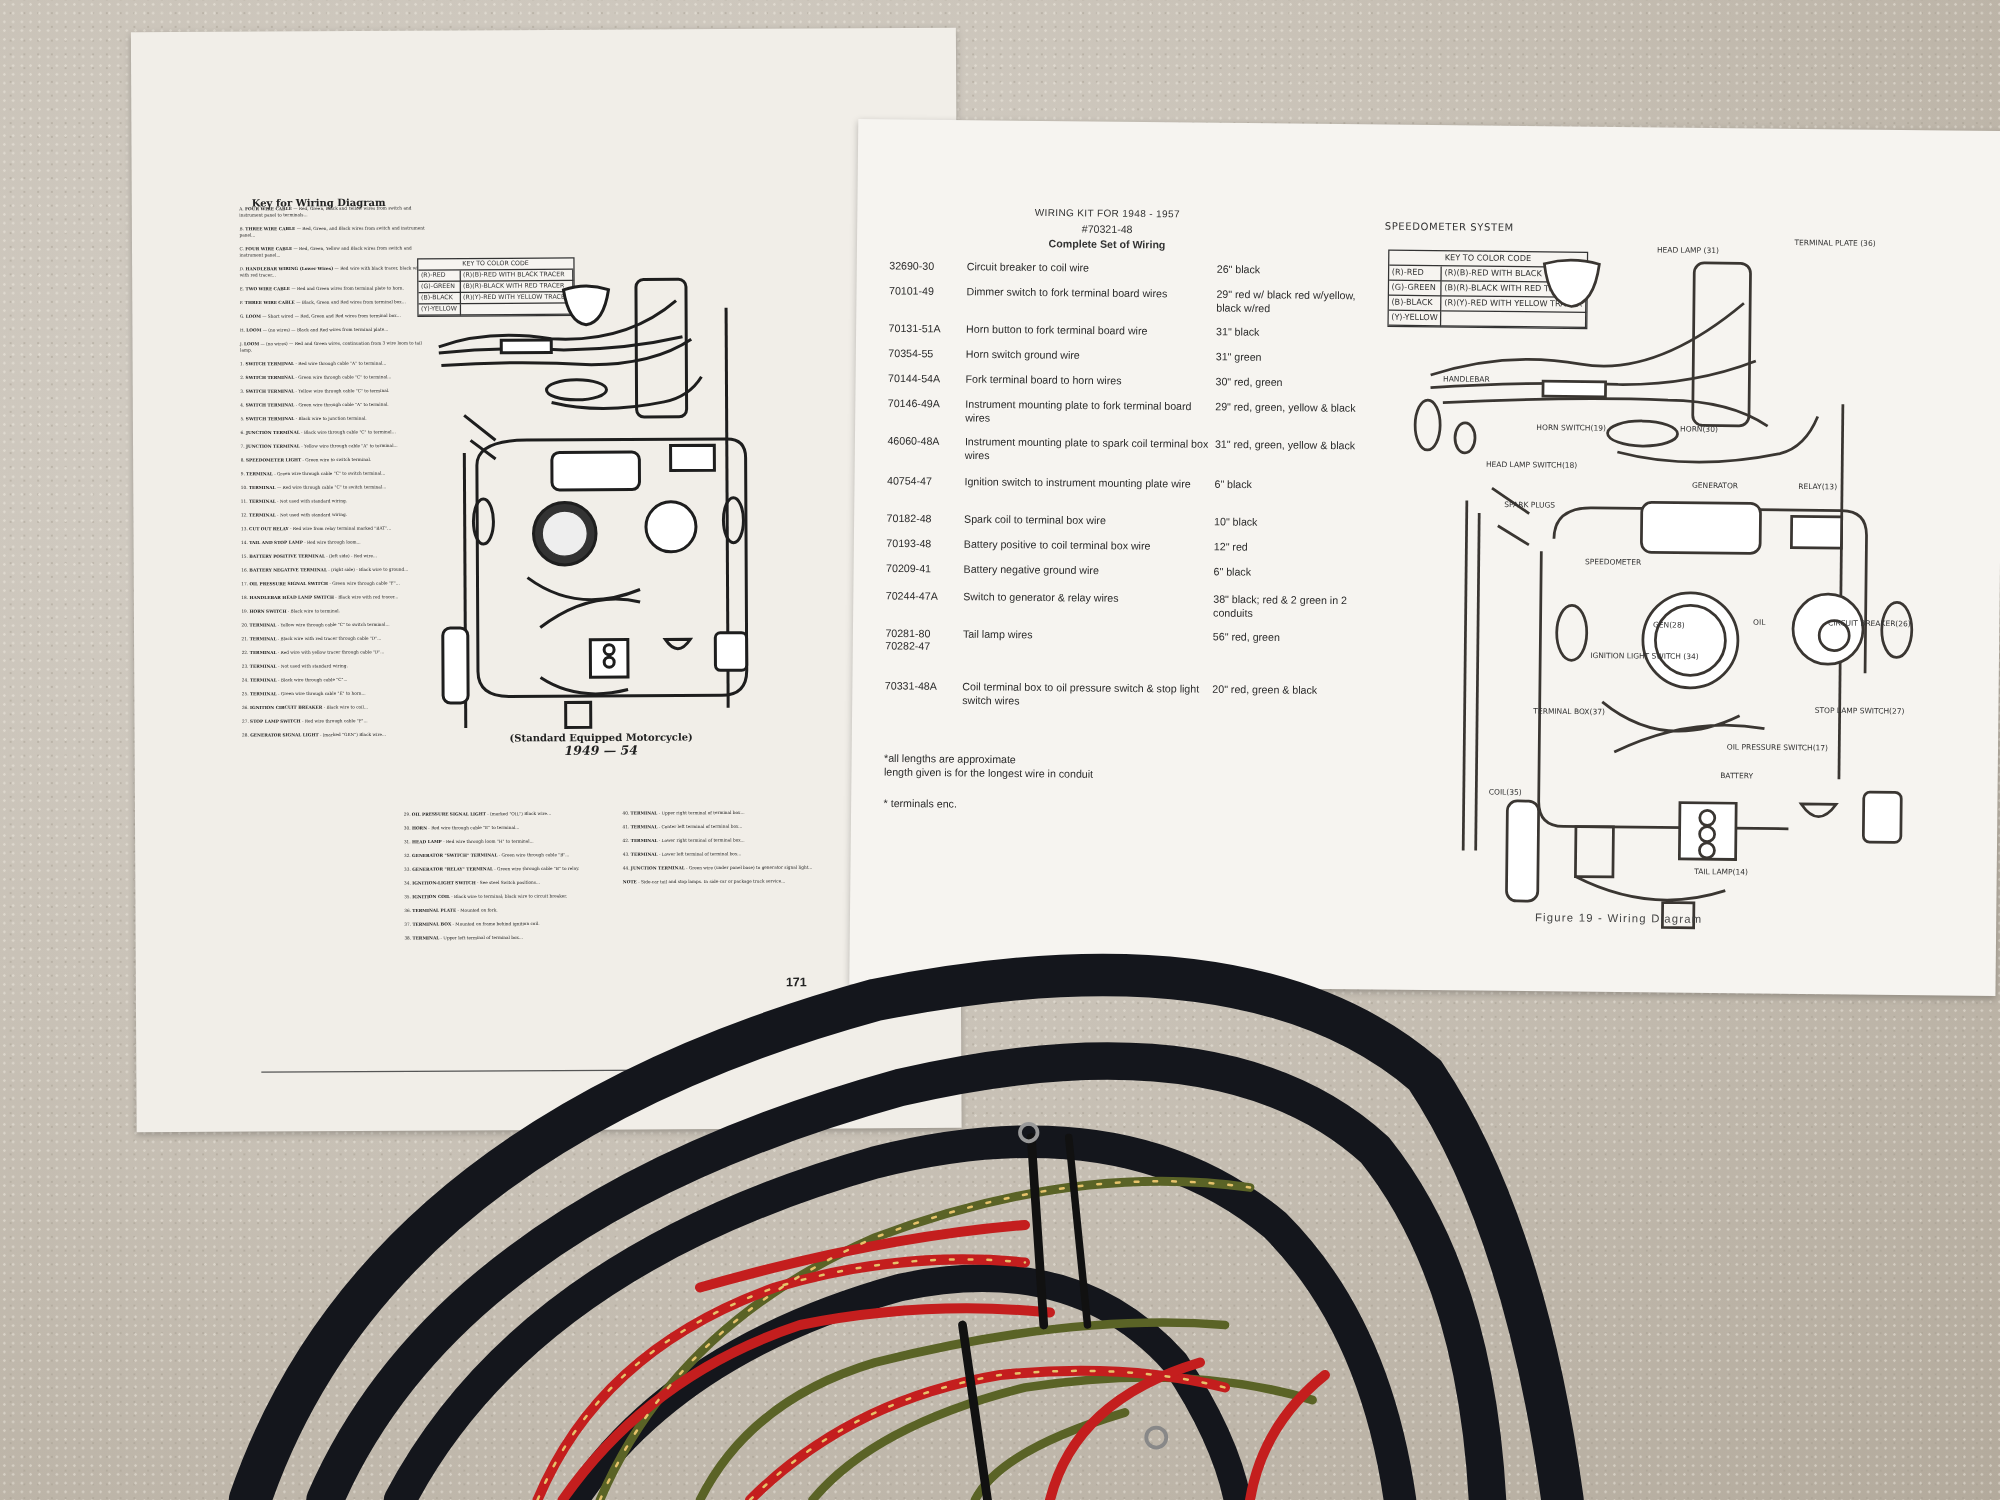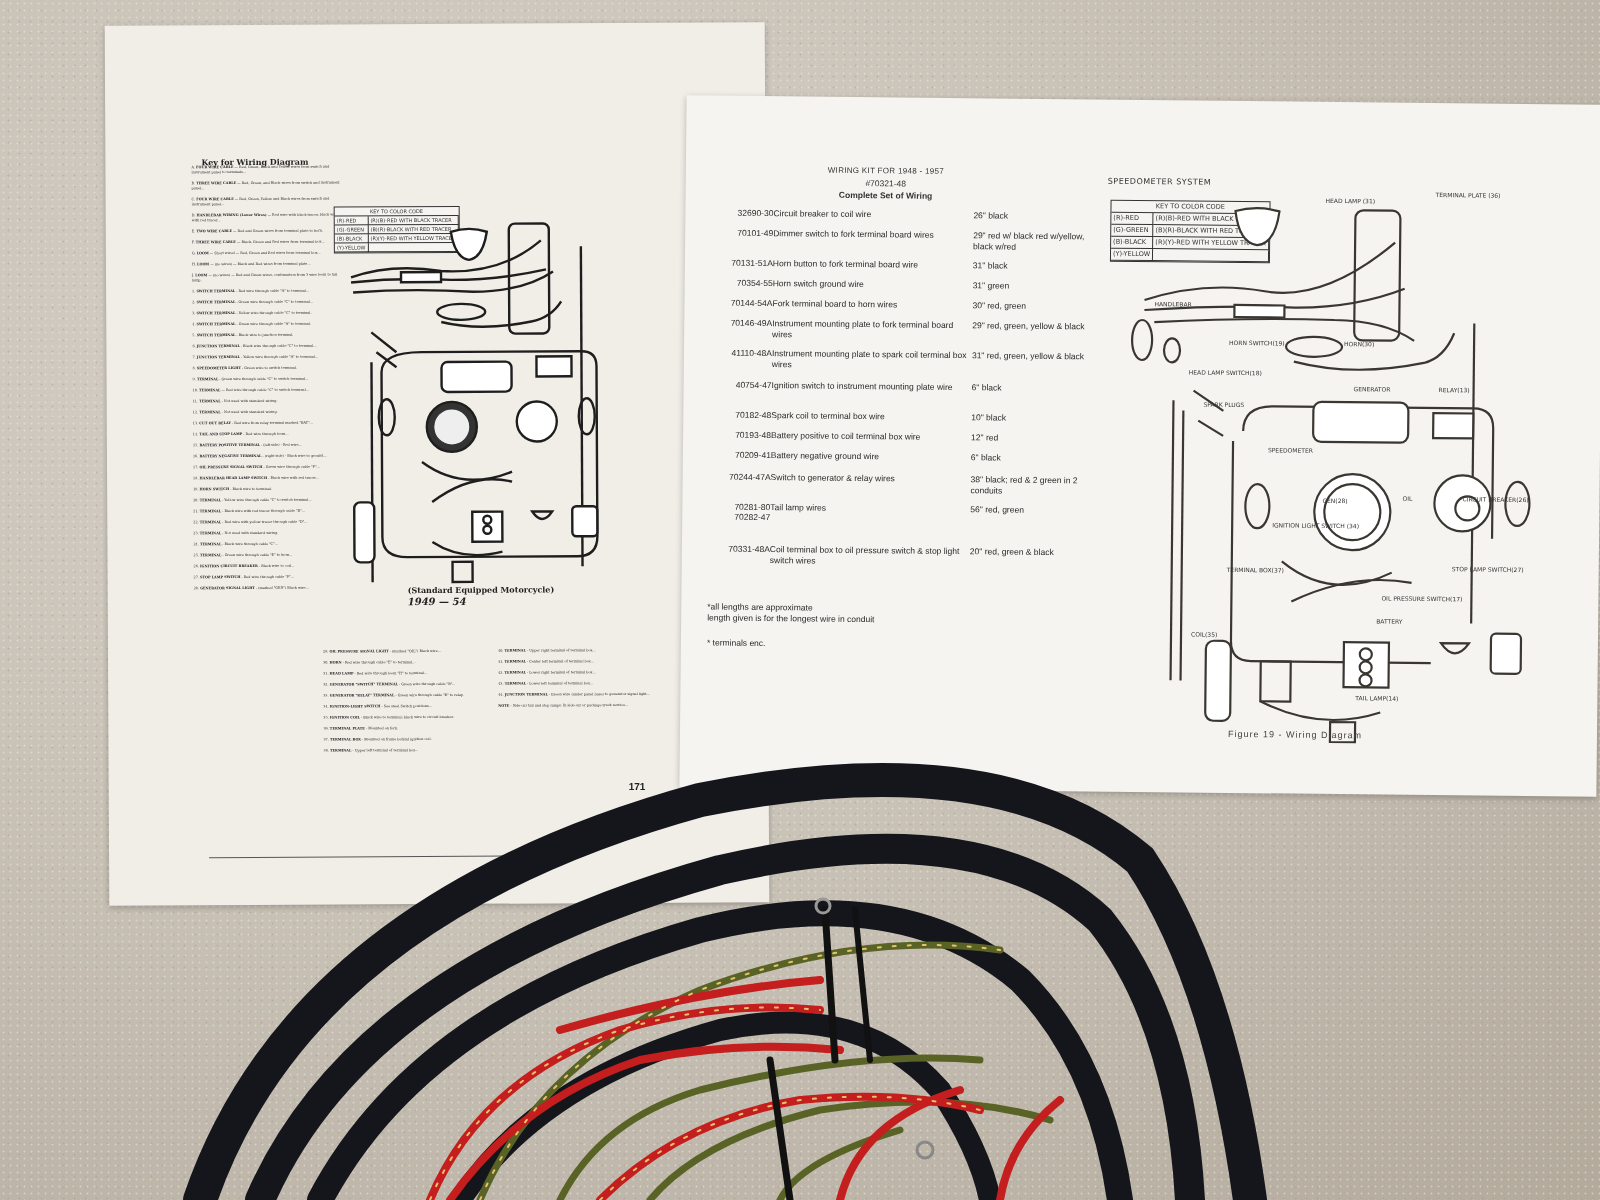--- a/index.html
+++ b/index.html
@@ -26,40 +26,40 @@
 
     
     .lp-title { position: absolute; left: 96px; top: 132px; font-family: "DejaVu Serif", serif; font-weight: bold; font-size: 8px; color: #222; }
     .lp-key-col { position: absolute; left: 86px; top: 140px; width: 150px; font-family: "DejaVu Serif", serif; font-size: 3.4px; line-height: 5px; color: #222; }
     .lp-key-col .item { margin-bottom: 6px; }
     .lp-key-col .item b { font-weight: bold; }
     .lp-bottom-cols { position: absolute; left: 215px; top: 625px; width: 330px; display: flex; gap: 20px; font-family: "DejaVu Serif", serif; font-size: 3.4px; line-height: 5px; color: #222; }
     .lp-bottom-cols .col { flex: 1; }
     .lp-bottom-cols .item { margin-bottom: 6px; }
     .lp-diagram { position: absolute; left: 225px; top: 178px; width: 290px; height: 390px; }
-    .lp-caption { position: absolute; left: 300px; top: 560px; text-align: left; font-family: "DejaVu Serif", serif; font-weight: bold; font-size: 8px; color: #222; line-height: 12px; }
+    .lp-caption { position: absolute; left: 300px; top: 560px; text-align: center; font-family: "DejaVu Serif", serif; font-weight: bold; font-size: 8px; color: #222; line-height: 12px; }
     .lp-caption .years { font-size: 10px; font-style: italic; }
     .lp-pagenum { position: absolute; left: 520px; top: 758px; font-weight: bold; font-size: 10px; color: #222; }
     .lp-rule { position: absolute; left: 100px; top: 832px; width: 360px; height: 1px; background: #555; }
 
     
     .color-key { position: absolute; border: 1px solid #333; background: #f6f4f0; font-family: "DejaVu Sans", sans-serif; color: #333; }
     .color-key .head { text-align: center; border-bottom: 1px solid #333; }
     .color-key .grid { display: grid; grid-template-columns: auto auto; }
     .color-key .cell { border-right: 1px solid #333; border-bottom: 1px solid #333; padding: 0 2px; white-space: nowrap; }
     .lp-key { left: 228px; top: 182px; font-size: 5px; line-height: 8px; }
     .rp-key { left: 425px; top: 100px; font-size: 6.5px; line-height: 11px; }
 
     
     .rp-header { position: absolute; left: 130px; top: 68px; width: 140px; text-align: center; font-size: 8.5px; color: #333; line-height: 12px; }
     .rp-header .t1 { font-size: 8px; letter-spacing: 0.3px; }
     .rp-header .t3 { font-weight: bold; }
     .rp-table { position: absolute; left: 26px; top: 112px; width: 400px; font-size: 8.5px; color: #2a2a2a; }
     .rp-row { position: relative; display: flex; }
-    .rp-row .part { width: 62px; flex: none; text-align: right; }
+    .rp-row .part { width: 62px; flex: none; }
     .rp-row .desc { width: 200px; flex: none; line-height: 11px; }
     .rp-row .spec { width: 125px; flex: none; line-height: 11px; }
     .rp-notes { position: absolute; left: 26px; top: 506px; font-size: 8.5px; color: #2a2a2a; line-height: 11px; }
     .rp-notes .terminals { margin-top: 14px; }
     .rp-title { position: absolute; left: 422px; top: 77px; font-family: "DejaVu Sans", sans-serif; font-size: 8px; letter-spacing: 0.5px; color: #333; }
     .rp-diagram { position: absolute; left: 430px; top: 100px; width: 470px; height: 550px; }
     .rp-figure { position: absolute; left: 548px; top: 628px; font-size: 9px; color: #444; letter-spacing: 1px; }
 
     .diagram-label { position: absolute; font-family: "DejaVu Sans", sans-serif; font-size: 6px; color: #333; white-space: nowrap; }
 
@@ -238,21 +238,21 @@
         <div class="part">70144-54A</div>
         <div class="desc">Fork terminal board to horn wires</div>
         <div class="spec">30" red, green</div>
       </div>
       <div class="rp-row" style="height: 30px;">
         <div class="part">70146-49A</div>
         <div class="desc">Instrument mounting plate to fork terminal board wires</div>
         <div class="spec">29" red, green, yellow &amp; black</div>
       </div>
       <div class="rp-row" style="height: 32px;">
-        <div class="part">41110-48A</div>
+        <div class="part">46060-48A</div>
         <div class="desc">Instrument mounting plate to spark coil terminal box wires</div>
         <div class="spec">31" red, green, yellow &amp; black</div>
       </div>
       <div class="rp-row" style="height: 30px;">
         <div class="part">40754-47</div>
         <div class="desc">Ignition switch to instrument mounting plate wire</div>
         <div class="spec">6" black</div>
       </div>
       <div class="rp-row" style="height: 20px;">
         <div class="part">70182-48</div>

